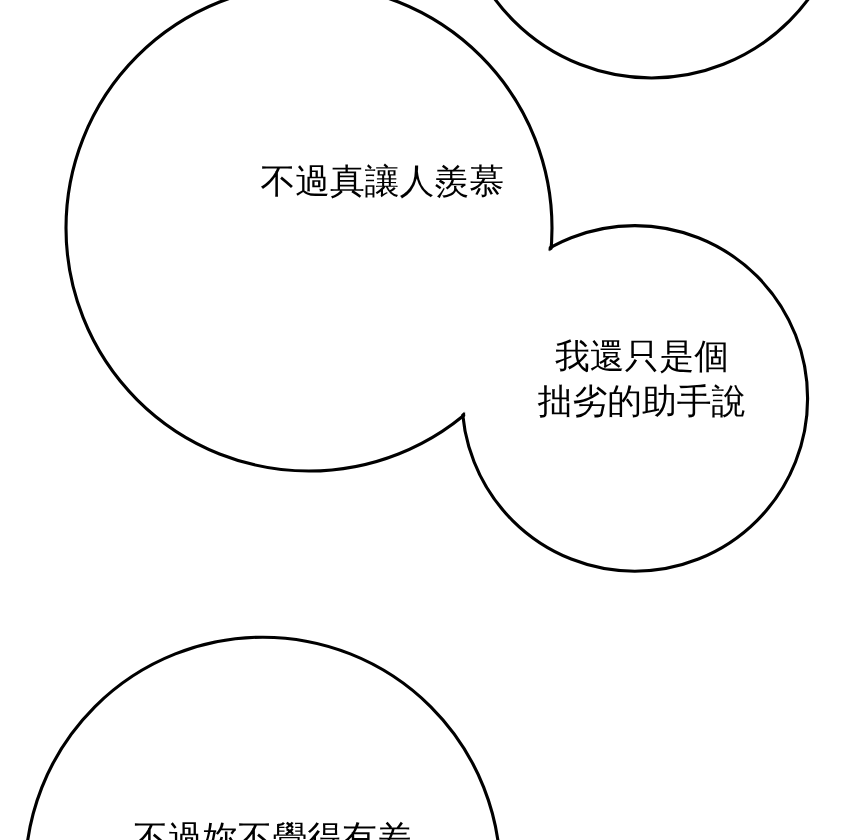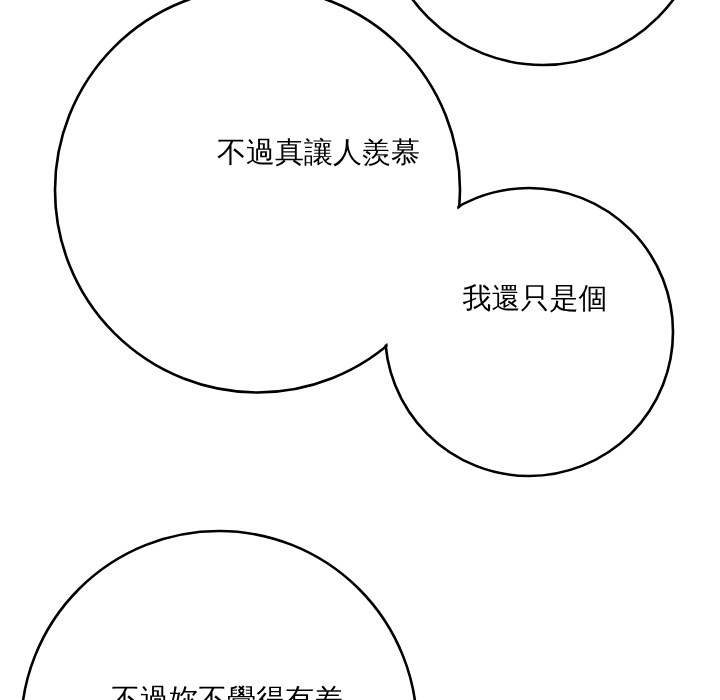--- a/index.html
+++ b/index.html
@@ -82,19 +82,20 @@
 
     <circle class="bubble-outline" cx="219" cy="729" r="198"></circle>
   </svg>
 
   <div class="bubble-text text-left-large">
     <span class="tline">不過真讓人羨慕</span>
   </div>
 
   <div class="bubble-text text-right-middle">
     <span class="tline">我還只是個</span>
+    <span class="tline">拙劣的助手說</span>
   </div>
 
   <div class="bubble-text text-bottom-partial">
     <span class="tline">不過妳不覺得有差</span>
   </div>
 
 </div>
 
 </body></html>

